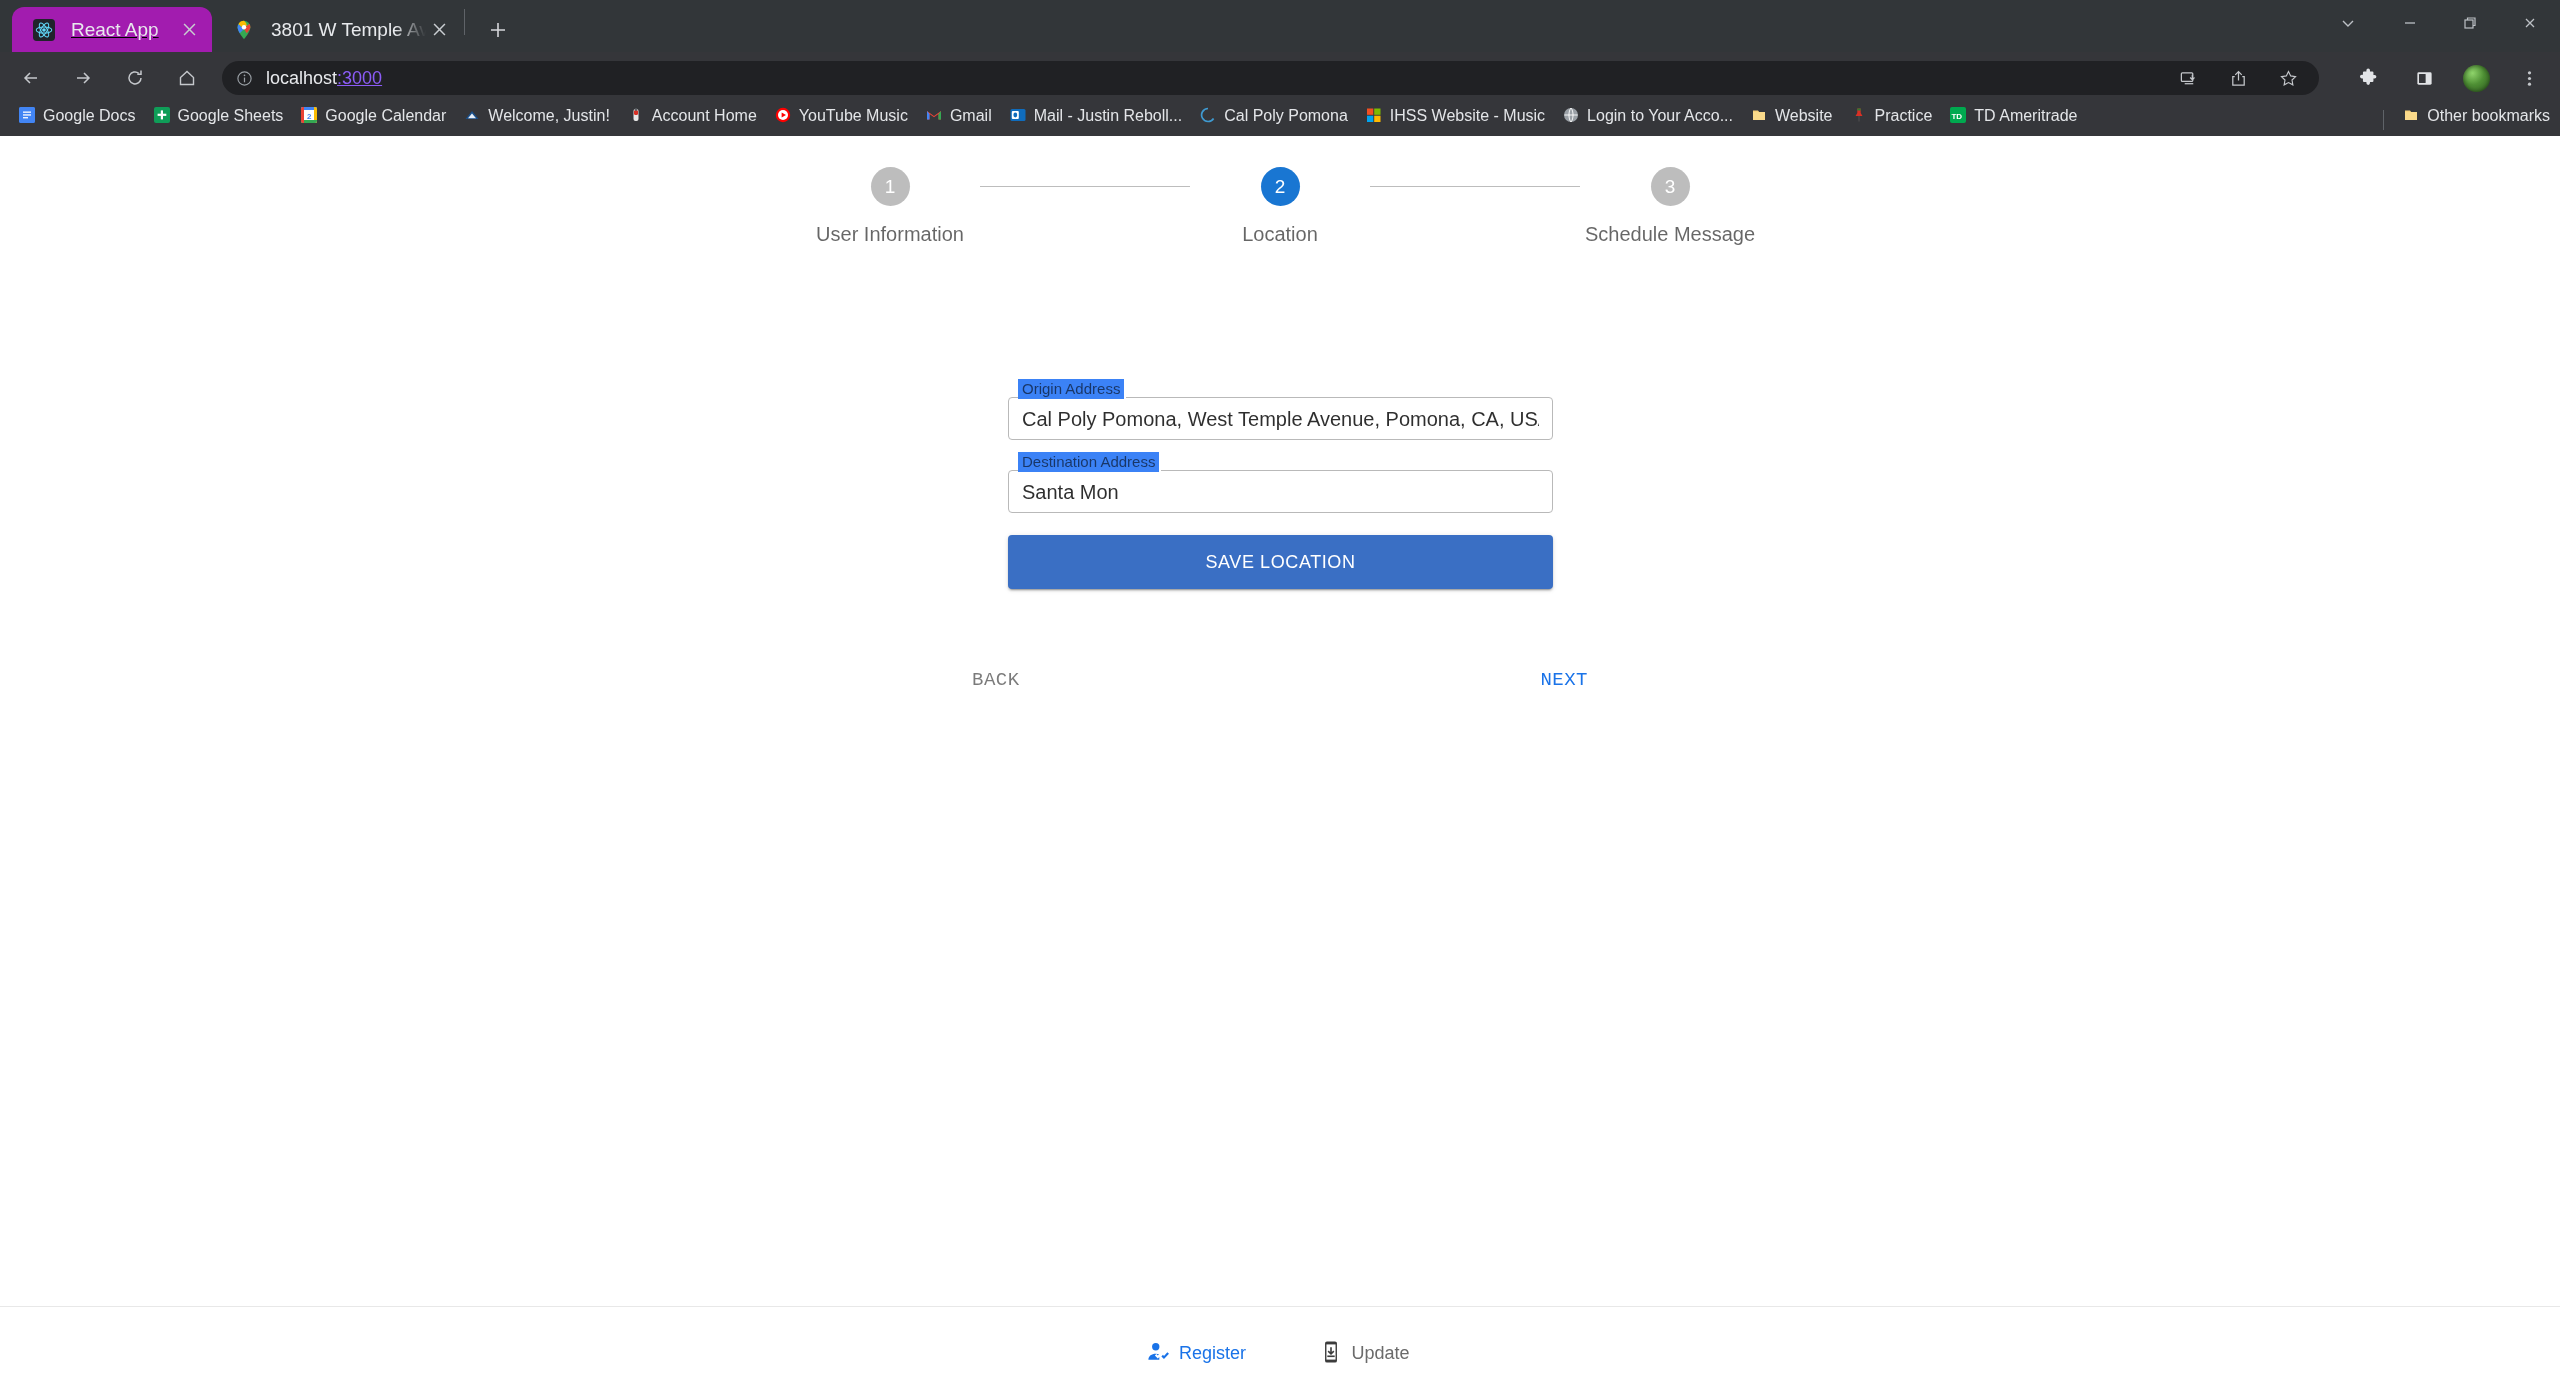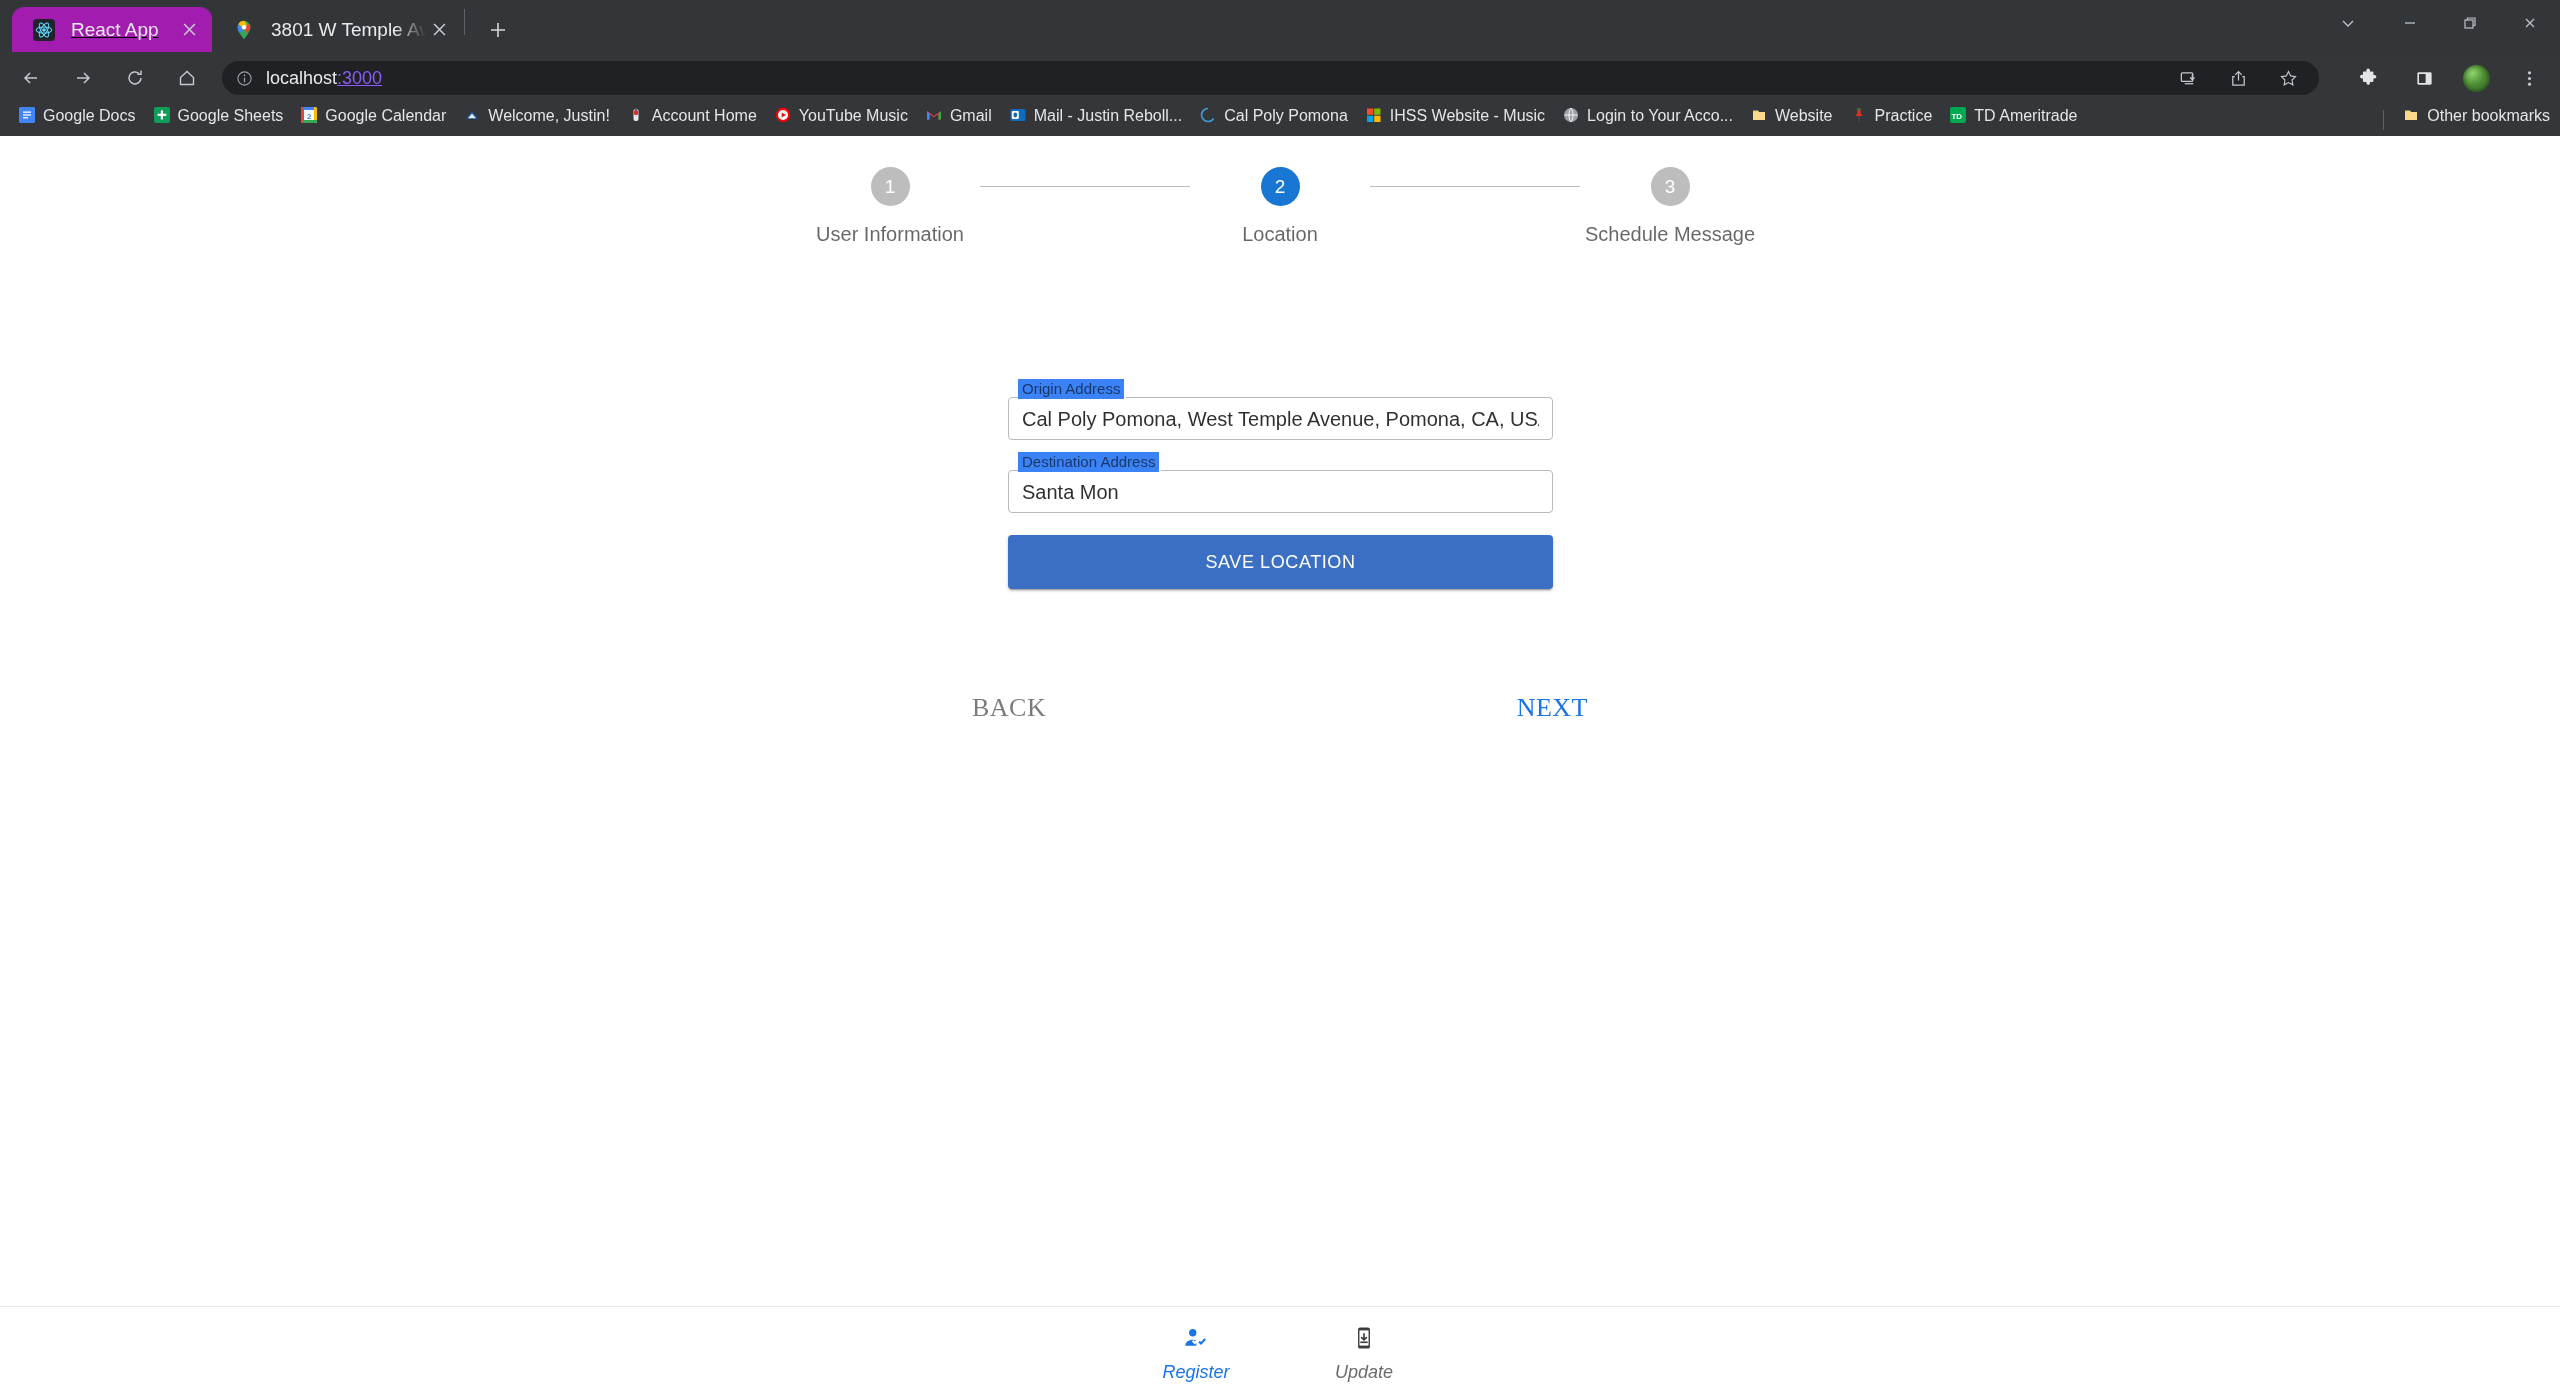--- a/index.html
+++ b/index.html
@@ -271,50 +271,48 @@
     left: 960px;
     top: 525px;
     width: 640px;
     display: flex;
     justify-content: space-between;
     align-items: center;
   }
   .flat-btn {
     background: transparent;
     border: 0;
-    font-size: 26px;
+    font-size: 19px;
     letter-spacing: 0.5px;
-    font-family: Liberation Serif, serif;
+    font-family: Liberation Mono, monospace;
     padding: 8px 12px;
     cursor: pointer;
-    margin-top: 24px;
   }
   .flat-btn.back { color: rgba(0,0,0,0.52); }
   .flat-btn.next { color: #1a73e8; }
 
   
   .bottomnav {
     position: absolute;
     left: 0; right: 0; bottom: 0;
     height: 94px;
     background: #ffffff;
     border-top: 1px solid #e8e8e8;
     display: flex;
     align-items: center;
     justify-content: center;
   }
   .bnav-item {
     width: 168px;
     display: flex;
-    flex-direction: column;
+    flex-direction: row;
     align-items: center;
     justify-content: center;
     gap: 7px;
     cursor: pointer;
-    font-style: italic;
   }
   .bnav-label { font-size: 18px; }
   .bnav-item.active .bnav-label { color: #1a73e8; }
   .bnav-item.inactive .bnav-label { color: #6b6b6b; }
 </style>
 </head>
 <body>
 
 <div class="browser">
 

